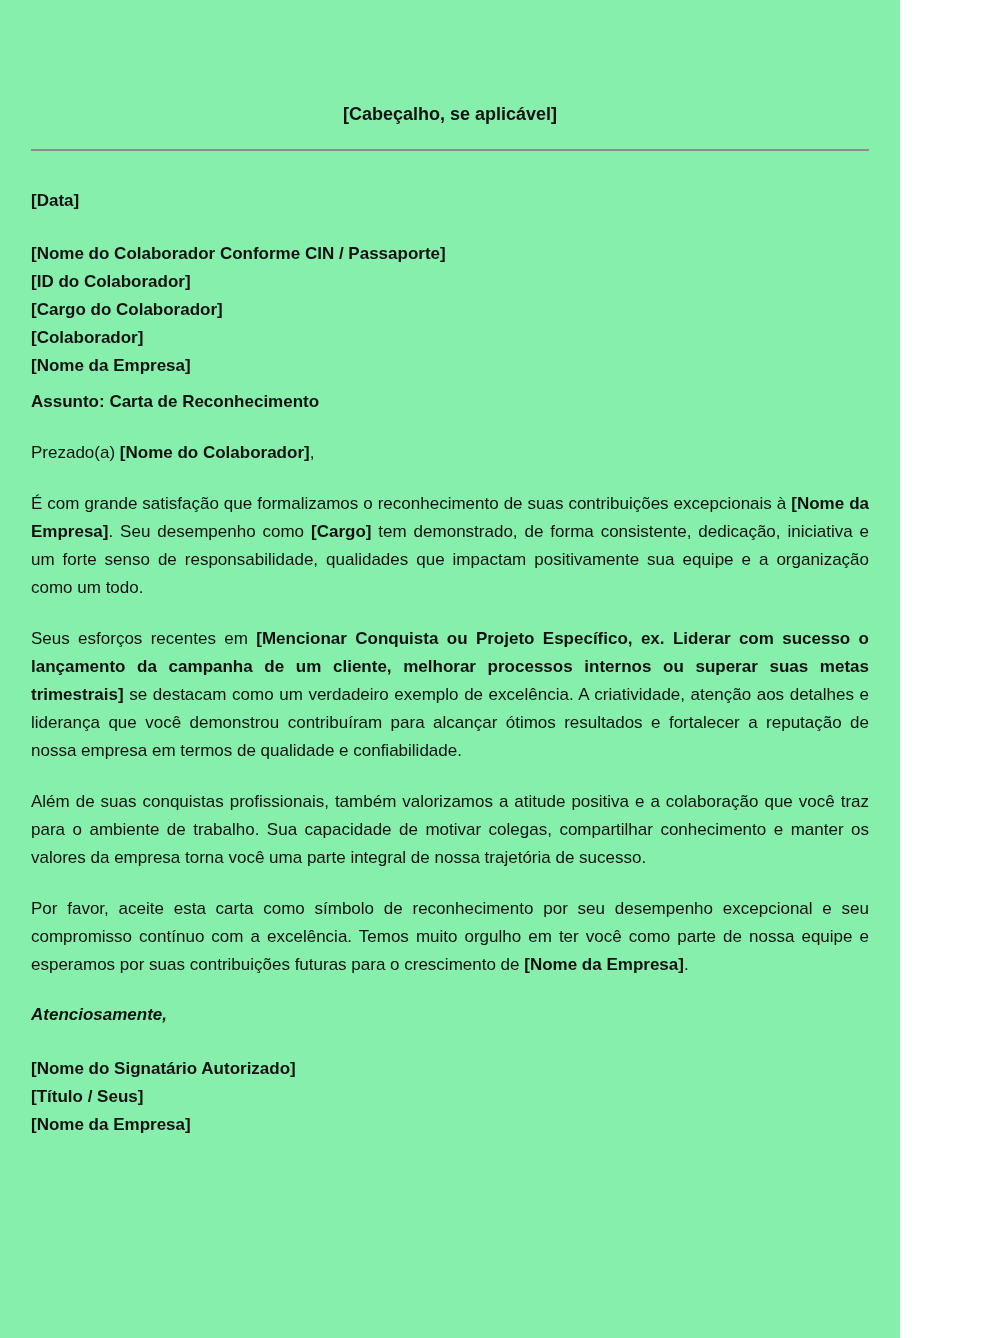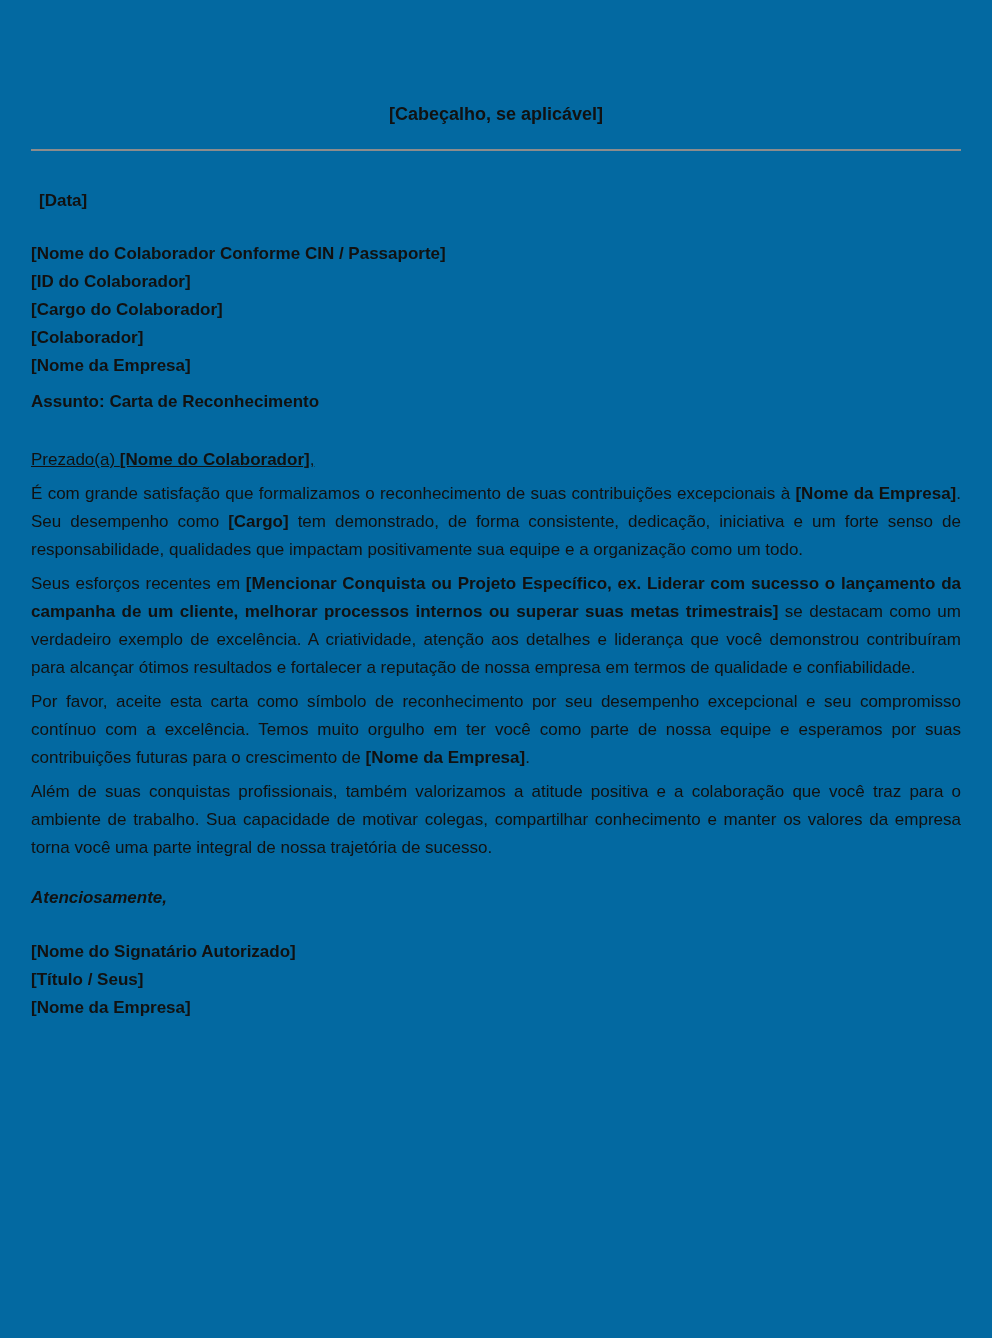--- a/index.html
+++ b/index.html
@@ -3,46 +3,46 @@
 <meta charset="utf-8">
 <style>
   * { margin: 0; padding: 0; box-sizing: border-box; }
   html, body { background: #ffffff; }
   body {
     width: 992px;
     font-family: "Liberation Sans", "DejaVu Sans", sans-serif;
     color: #111111;
   }
   .page {
-    width: 992px;
+    width: 900px;
     min-height: 1338px;
-    background: #0369a1;
+    background: #86efac;
     padding: 100px 31px 80px 31px;
     font-size: 17px;
     line-height: 28px;
   }
   .header {
     text-align: center;
     font-weight: 700;
     font-size: 18px;
     line-height: 28px;
   }
   .divider {
     border: none;
     border-top: 2px solid #8c8c8c;
     height: 0;
     margin-top: 21px;
   }
   .bold-line { font-weight: 700; }
-  .date-line { margin-top: 36px; margin-left: 8px; }
+  .date-line { margin-top: 36px; }
   .recipient-block { margin-top: 25px; }
   .subject-line { margin-top: 8px; }
-  .salutation { margin-top: 30px; text-decoration: underline; }
+  .salutation { margin-top: 23px; }
   .para {
-    margin-top: 6px;
+    margin-top: 23px;
     text-align: justify;
     text-justify: inter-word;
   }
   .closing { margin-top: 22px; font-style: italic; }
   .signature-block { margin-top: 26px; }
   .b { font-weight: 700; }
 </style>
 </head>
 <body>
 
@@ -63,23 +63,23 @@
   </div>
 
   <div class="subject-line bold-line">Assunto: Carta de Reconhecimento</div>
 
   <p class="salutation"><span>Prezado(a) </span><span class="b">[Nome do Colaborador]</span><span>,</span></p>
 
   <p class="para"><span>É com grande satisfação que formalizamos o reconhecimento de suas contribuições excepcionais à </span><span class="b">[Nome da Empresa]</span><span>. Seu desempenho como </span><span class="b">[Cargo]</span><span> tem demonstrado, de forma consistente, dedicação, iniciativa e um forte senso de responsabilidade, qualidades que impactam positivamente sua equipe e a organização como um todo.</span></p>
 
   <p class="para"><span>Seus esforços recentes em </span><span class="b">[Mencionar Conquista ou Projeto Específico, ex. Liderar com sucesso o lançamento da campanha de um cliente, melhorar processos internos ou superar suas metas trimestrais]</span><span> se destacam como um verdadeiro exemplo de excelência. A criatividade, atenção aos detalhes e liderança que você demonstrou contribuíram para alcançar ótimos resultados e fortalecer a reputação de nossa empresa em termos de qualidade e confiabilidade.</span></p>
 
+  <p class="para"><span>Além de suas conquistas profissionais, também valorizamos a atitude positiva e a colaboração que você traz para o ambiente de trabalho. Sua capacidade de motivar colegas, compartilhar conhecimento e manter os valores da empresa torna você uma parte integral de nossa trajetória de sucesso.</span></p>
+
   <p class="para"><span>Por favor, aceite esta carta como símbolo de reconhecimento por seu desempenho excepcional e seu compromisso contínuo com a excelência. Temos muito orgulho em ter você como parte de nossa equipe e esperamos por suas contribuições futuras para o crescimento de </span><span class="b">[Nome da Empresa]</span><span>.</span></p>
-
-  <p class="para"><span>Além de suas conquistas profissionais, também valorizamos a atitude positiva e a colaboração que você traz para o ambiente de trabalho. Sua capacidade de motivar colegas, compartilhar conhecimento e manter os valores da empresa torna você uma parte integral de nossa trajetória de sucesso.</span></p>
 
   <div class="closing bold-line">Atenciosamente,</div>
 
   <div class="signature-block">
     <div class="bold-line">[Nome do Signatário Autorizado]</div>
     <div class="bold-line">[Título / Seus]</div>
     <div class="bold-line">[Nome da Empresa]</div>
   </div>
 
 </div>

